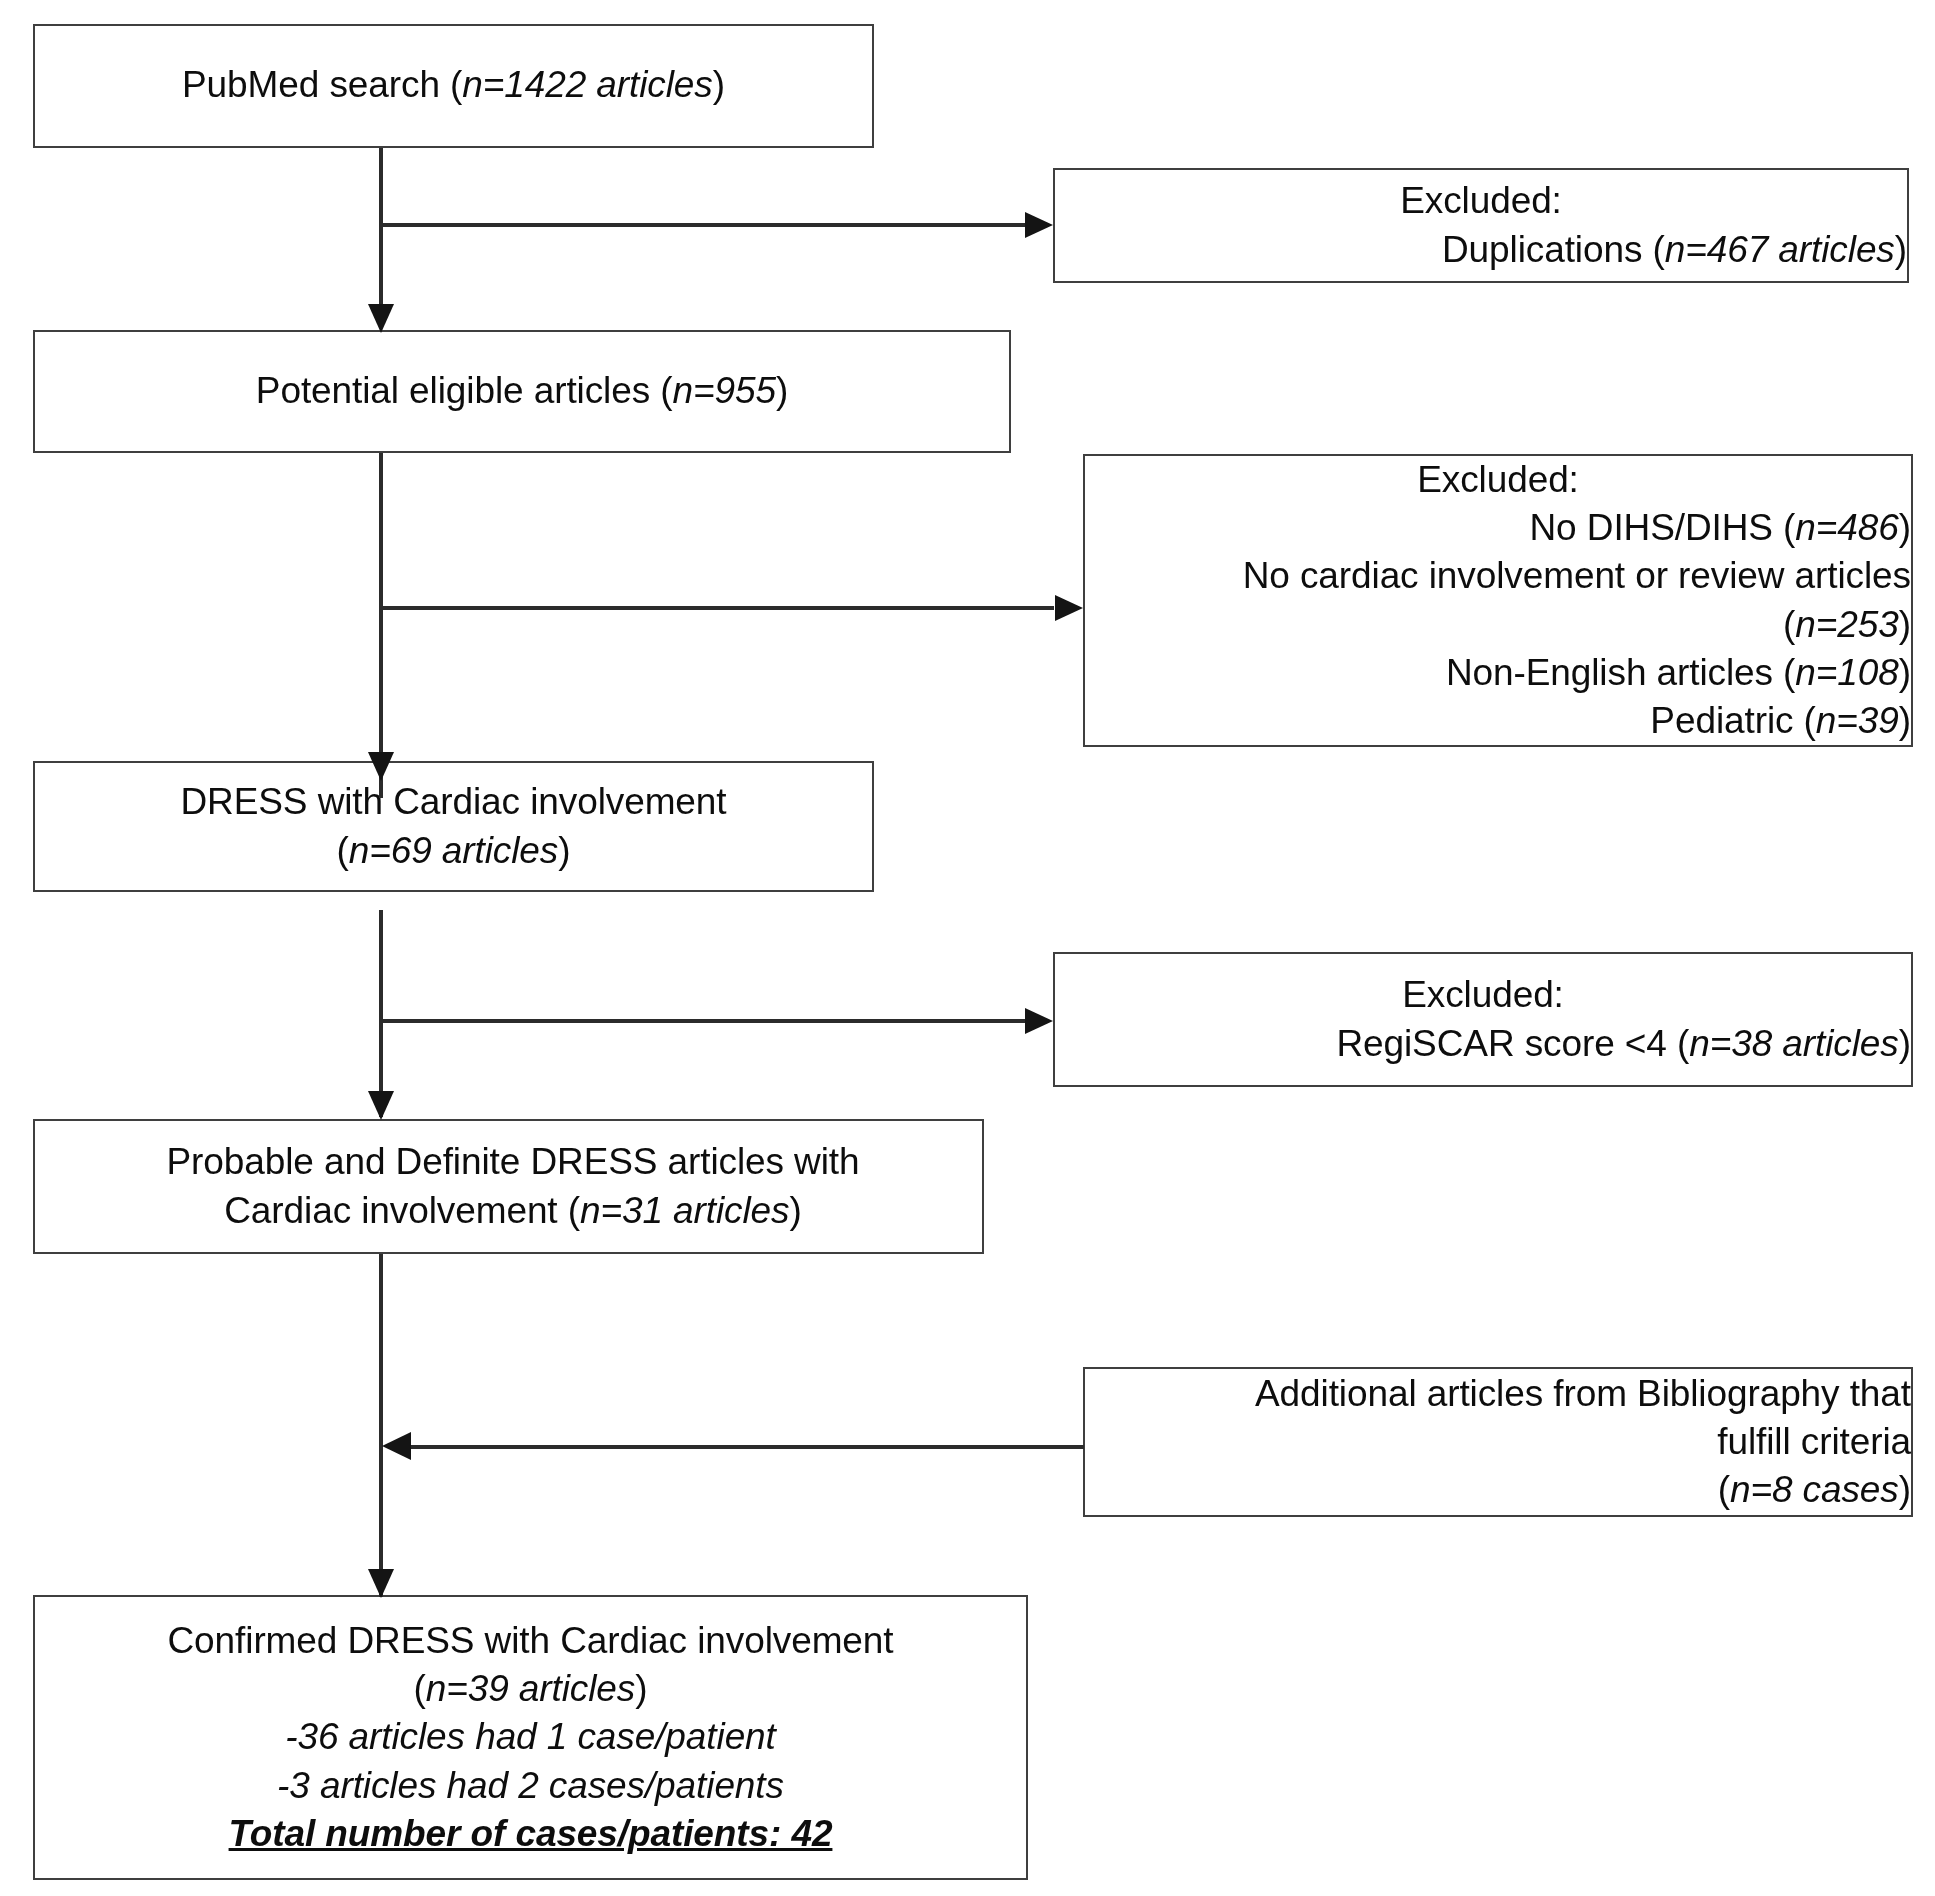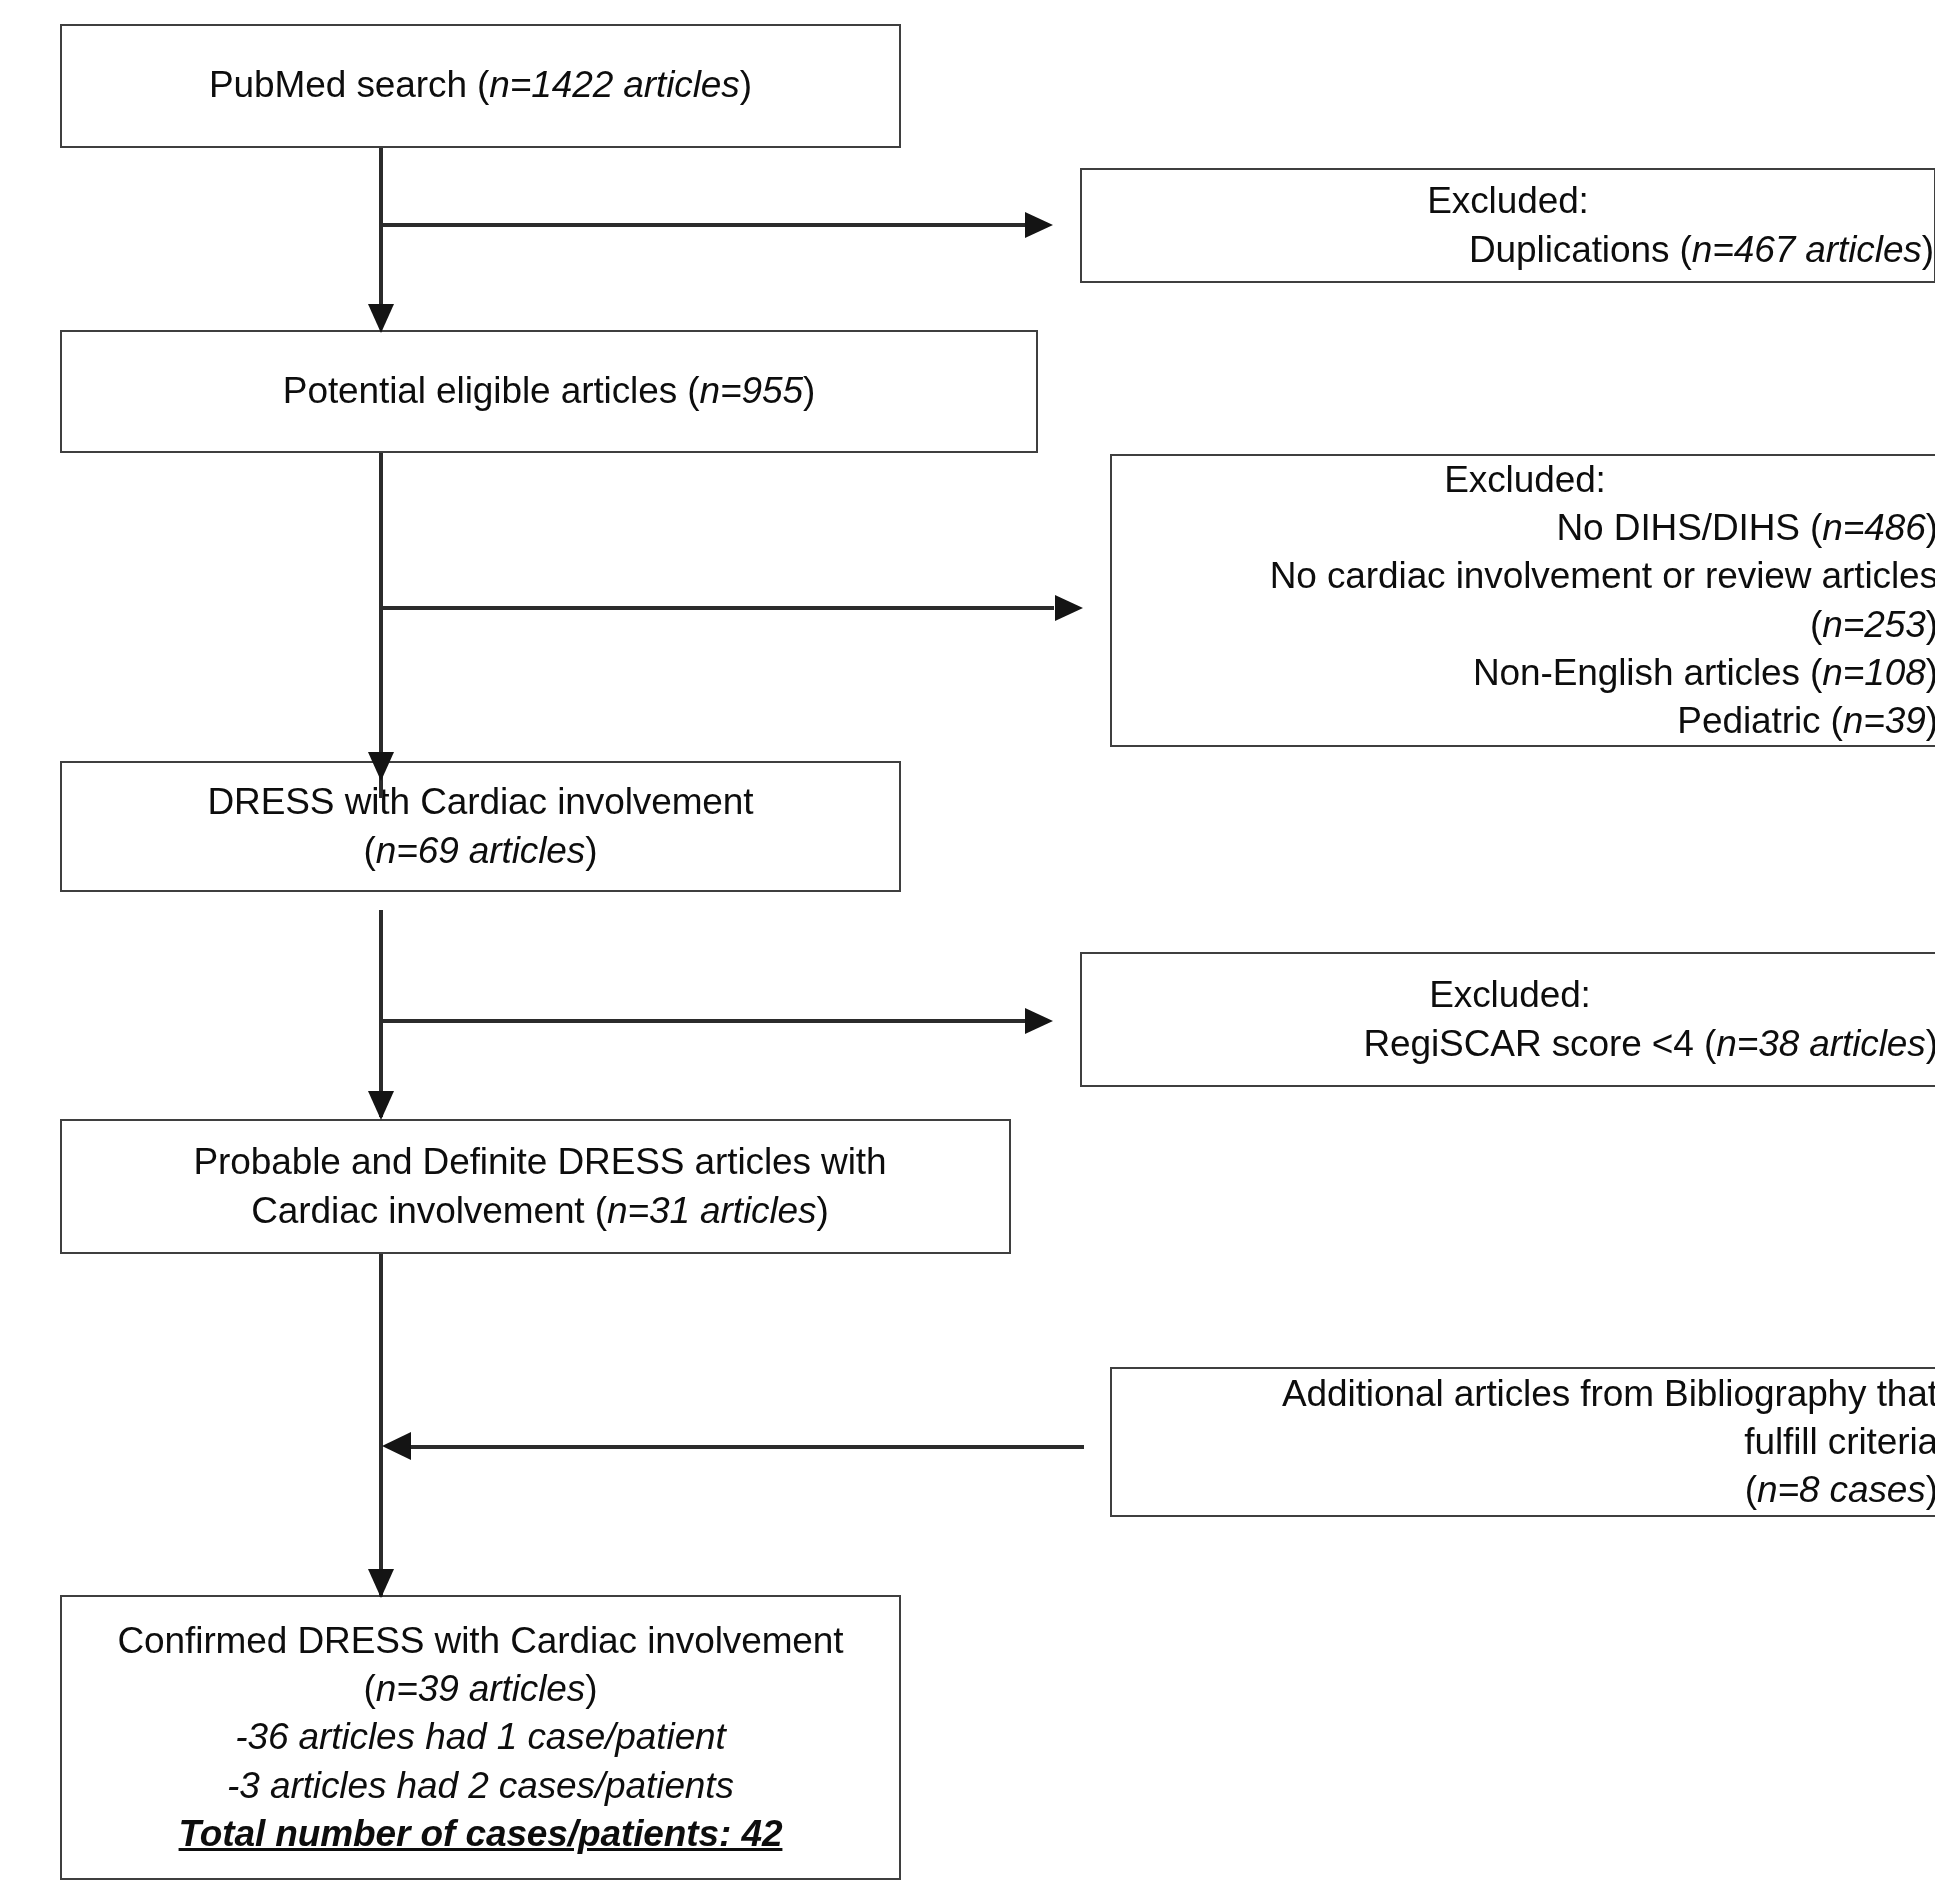--- a/index.html
+++ b/index.html
@@ -18,21 +18,20 @@
     position:absolute;
     box-sizing:border-box;
     border:2.8px solid #3f3f3f;
     background:#ffffff;
     display:flex;
     flex-direction:column;
     justify-content:center;
     font-size:37px;
     line-height:1.30;
     letter-spacing:-0.1px;
-    margin-left:27px;
   }
   .box .ln{ white-space:nowrap; }
   .center{ text-align:center; }
   .left{ text-align:right; padding-left:33px; }
   .pad{ padding-left:30px; padding-right:30px; }
   i{ font-style:italic; }
   b.bi{ font-weight:bold; font-style:italic;text-decoration:underline; }
 
   
   .vline{
@@ -83,21 +82,21 @@
   <div class="box center pad" style="left:33px; top:761px; width:841px; height:131px;">
     <div class="ln">DRESS with Cardiac involvement</div>
     <div class="ln"><span>(</span><i>n=69 articles</i><span>)</span></div>
   </div>
 
   <div class="box center pad" style="left:33px; top:1119px; width:951px; height:135px;padding-left:39px;">
     <div class="ln">Probable and Definite DRESS articles with</div>
     <div class="ln"><span>Cardiac involvement (</span><i>n=31 articles</i><span>)</span></div>
   </div>
 
-  <div class="box center pad" style="left:33px; top:1595px; width:841px; height:285px;">
+  <div class="box center pad" style="left:33px; top:1595px; width:995px; height:285px;">
     <div class="ln">Confirmed DRESS with Cardiac involvement</div>
     <div class="ln"><span>(</span><i>n=39 articles</i><span>)</span></div>
     <div class="ln"><i>-36 articles had 1 case/patient</i></div>
     <div class="ln"><i>-3 articles had 2 cases/patients</i></div>
     <div class="ln"><b class="bi">Total number of cases/patients: 42</b></div>
   </div>
 
   <div class="box" style="left:1053px; top:168px; width:856px; height:115px;">
     <div class="ln center">Excluded:</div>
     <div class="ln left"><span>Duplications (</span><i>n=467 articles</i><span>)</span></div>

